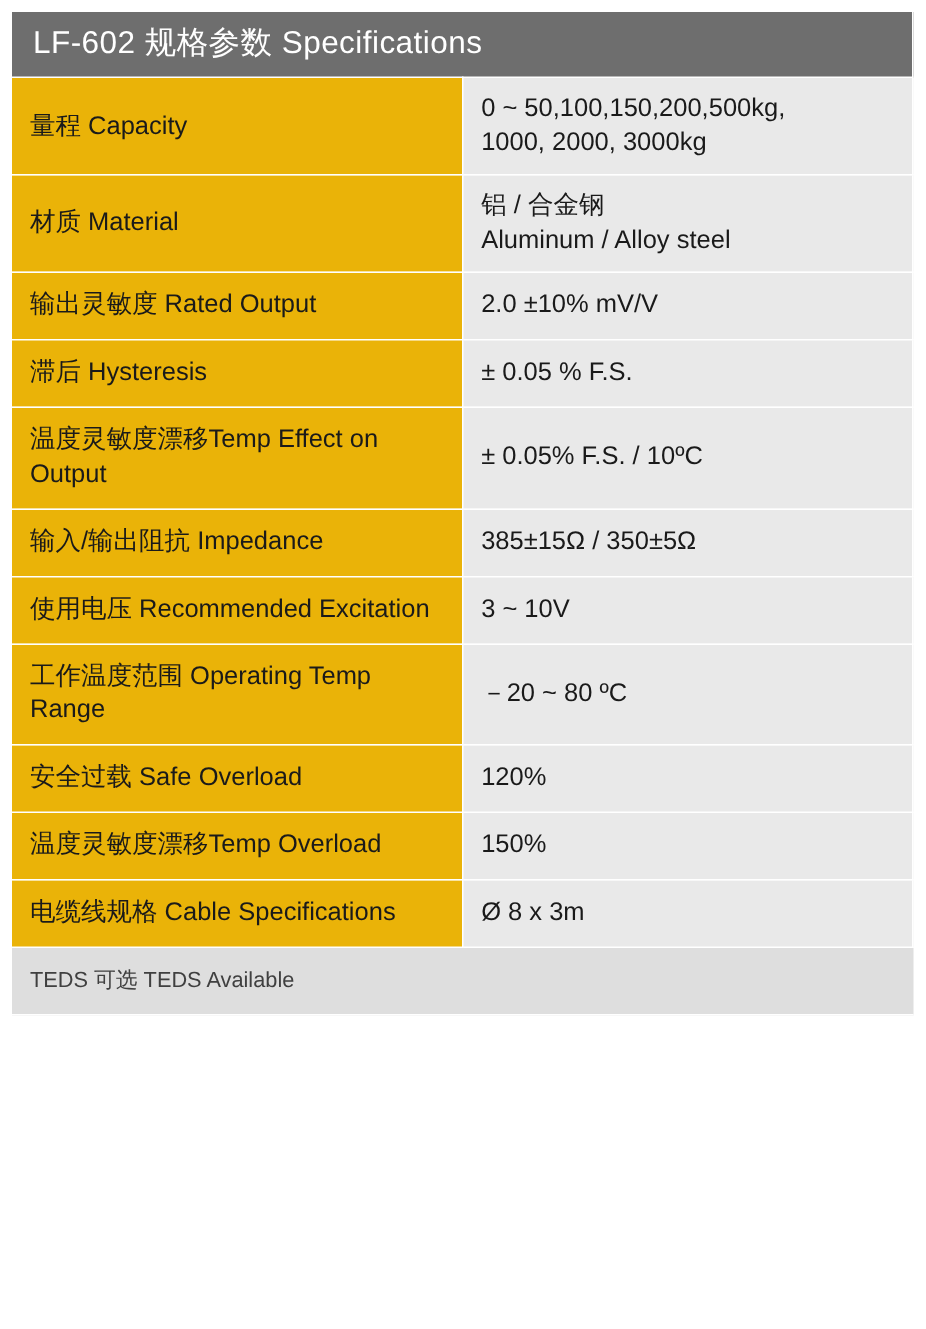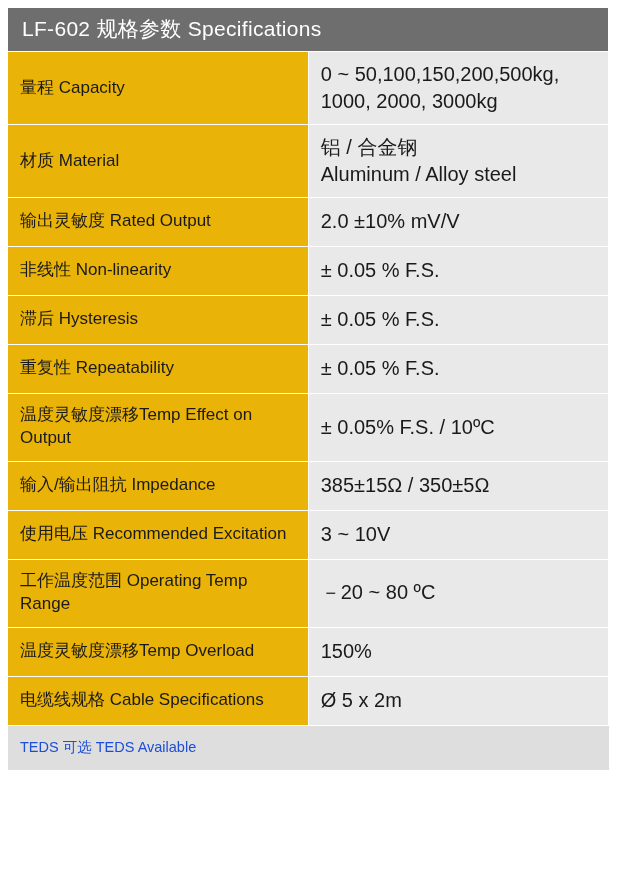--- a/index.html
+++ b/index.html
@@ -43,31 +43,31 @@
     width: 364px;
     background: #eab308;
     color: #1a1a1a;
     font-size: 17px;
     padding: 10px 12px 11px 12px;
     line-height: 1.35;
   }
   .cell-value {
     background: #e9e9e9;
     color: #1a1a1a;
-    font-size: 20px;
+    font-size: 17px;
     padding: 10px 12px 11px 12px;
     line-height: 1.35;
   }
   .cell-value .vline {
     display: block;
     white-space: pre;
   }
   .full-row td {
     background: #dedede;
-    color: #1d4ed8;
+    color: #404040;
     font-size: 14.5px;
     padding: 12px 12px 13px 12px;
     border-right: none;
   }
   .tall .cell-label,
   .tall .cell-value {
     padding-top: 9px;
     padding-bottom: 9px;
   }
 </style>
@@ -97,34 +97,26 @@
         <span class="vline">Aluminum / Alloy steel</span>
       </td>
     </tr>
 
     <tr>
       <td class="cell-label">输出灵敏度 Rated Output</td>
       <td class="cell-value">2.0  ±10% mV/V</td>
     </tr>
 
 
-    <tr>
-      <td class="cell-label">非线性 Non-linearity</td>
-      <td class="cell-value">±  0.05 % F.S.</td>
-    </tr>
 
     <tr>
       <td class="cell-label">滞后 Hysteresis</td>
       <td class="cell-value">±  0.05 % F.S.</td>
     </tr>
 
-    <tr>
-      <td class="cell-label">重复性 Repeatability</td>
-      <td class="cell-value">±  0.05 % F.S.</td>
-    </tr>
 
 
     <tr>
       <td class="cell-label">温度灵敏度漂移Temp Effect on Output</td>
       <td class="cell-value">±  0.05% F.S. / 10ºC</td>
     </tr>
 
 
     <tr>
       <td class="cell-label">输入/输出阻抗 Impedance</td>
@@ -135,28 +127,32 @@
     <tr>
       <td class="cell-label">使用电压 Recommended Excitation</td>
       <td class="cell-value">3 ~ 10V</td>
     </tr>
 
     <tr>
       <td class="cell-label">工作温度范围 Operating Temp  Range</td>
       <td class="cell-value">－20 ~ 80 ºC</td>
     </tr>
 
+    <tr>
+      <td class="cell-label">安全过载 Safe Overload</td>
+      <td class="cell-value">120%</td>
+    </tr>
 
     <tr>
       <td class="cell-label">温度灵敏度漂移Temp Overload</td>
       <td class="cell-value">150%</td>
     </tr>
 
     <tr>
       <td class="cell-label">电缆线规格 Cable Specifications</td>
-      <td class="cell-value">Ø 5 x 2m</td>
+      <td class="cell-value">Ø 8 x 3m</td>
     </tr>
 
     <tr class="full-row">
       <td colspan="2">TEDS 可选 TEDS Available</td>
     </tr>
   </tbody>
 </table>
 
 </body></html>

